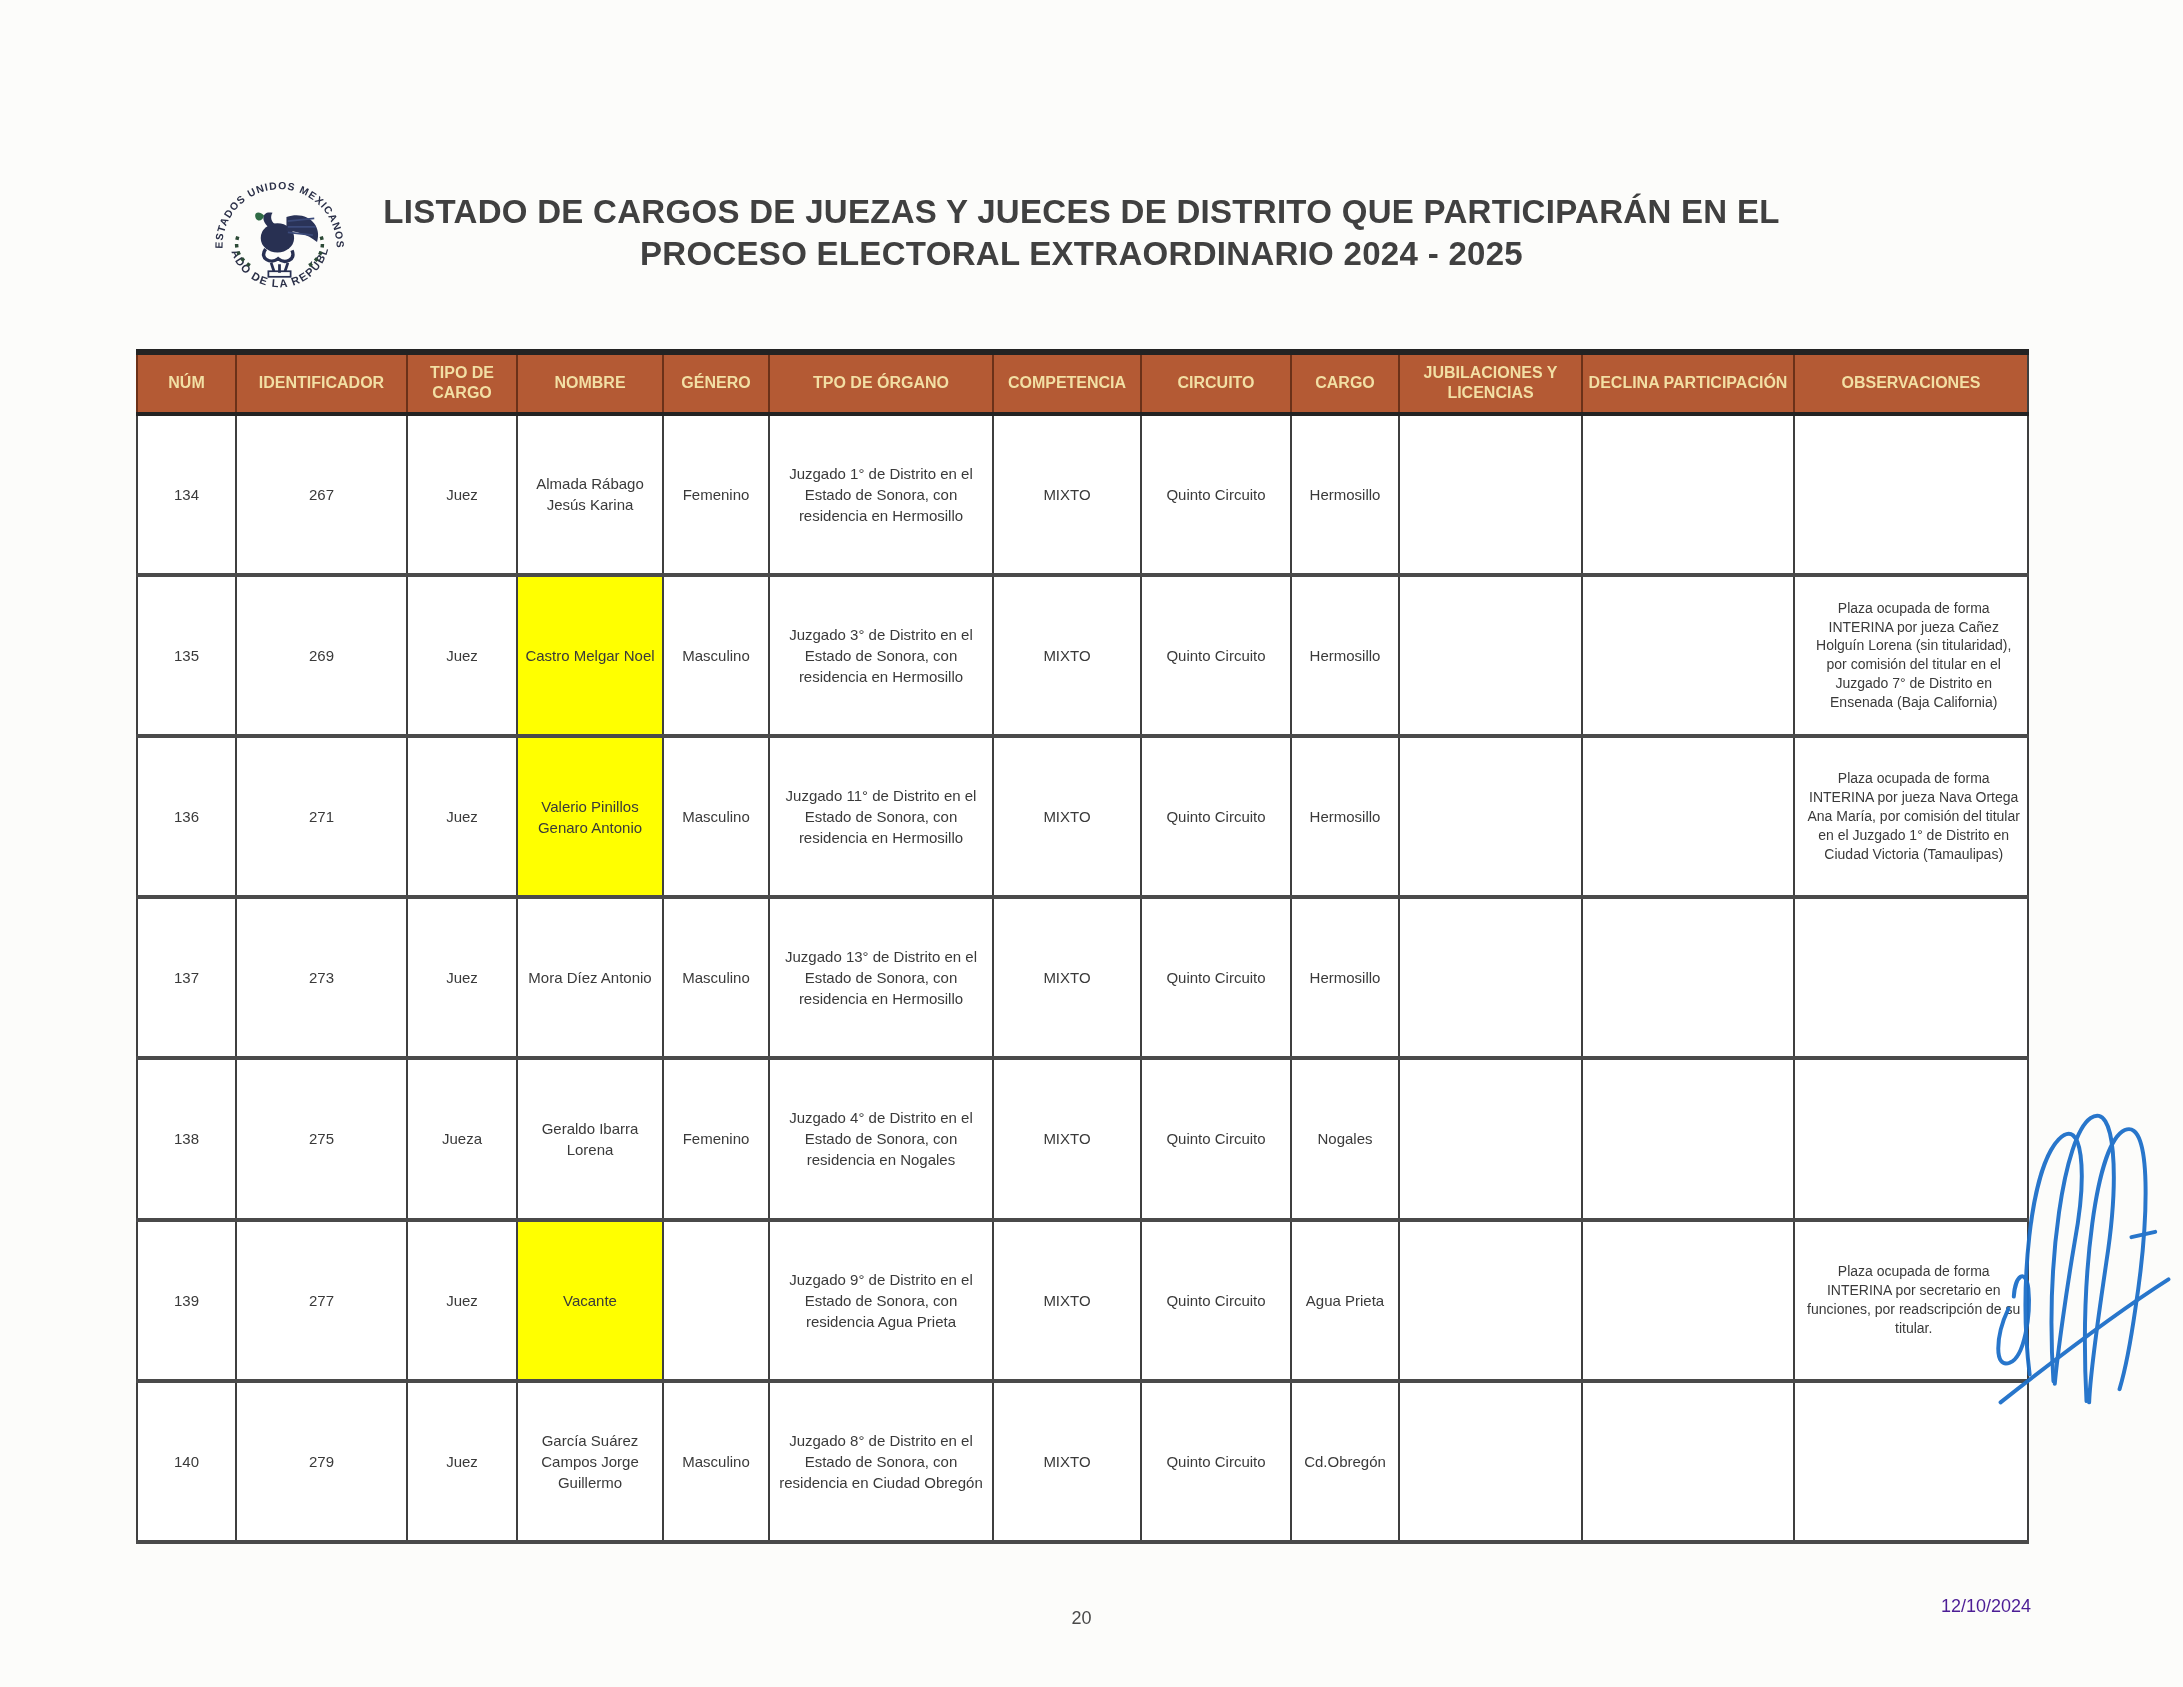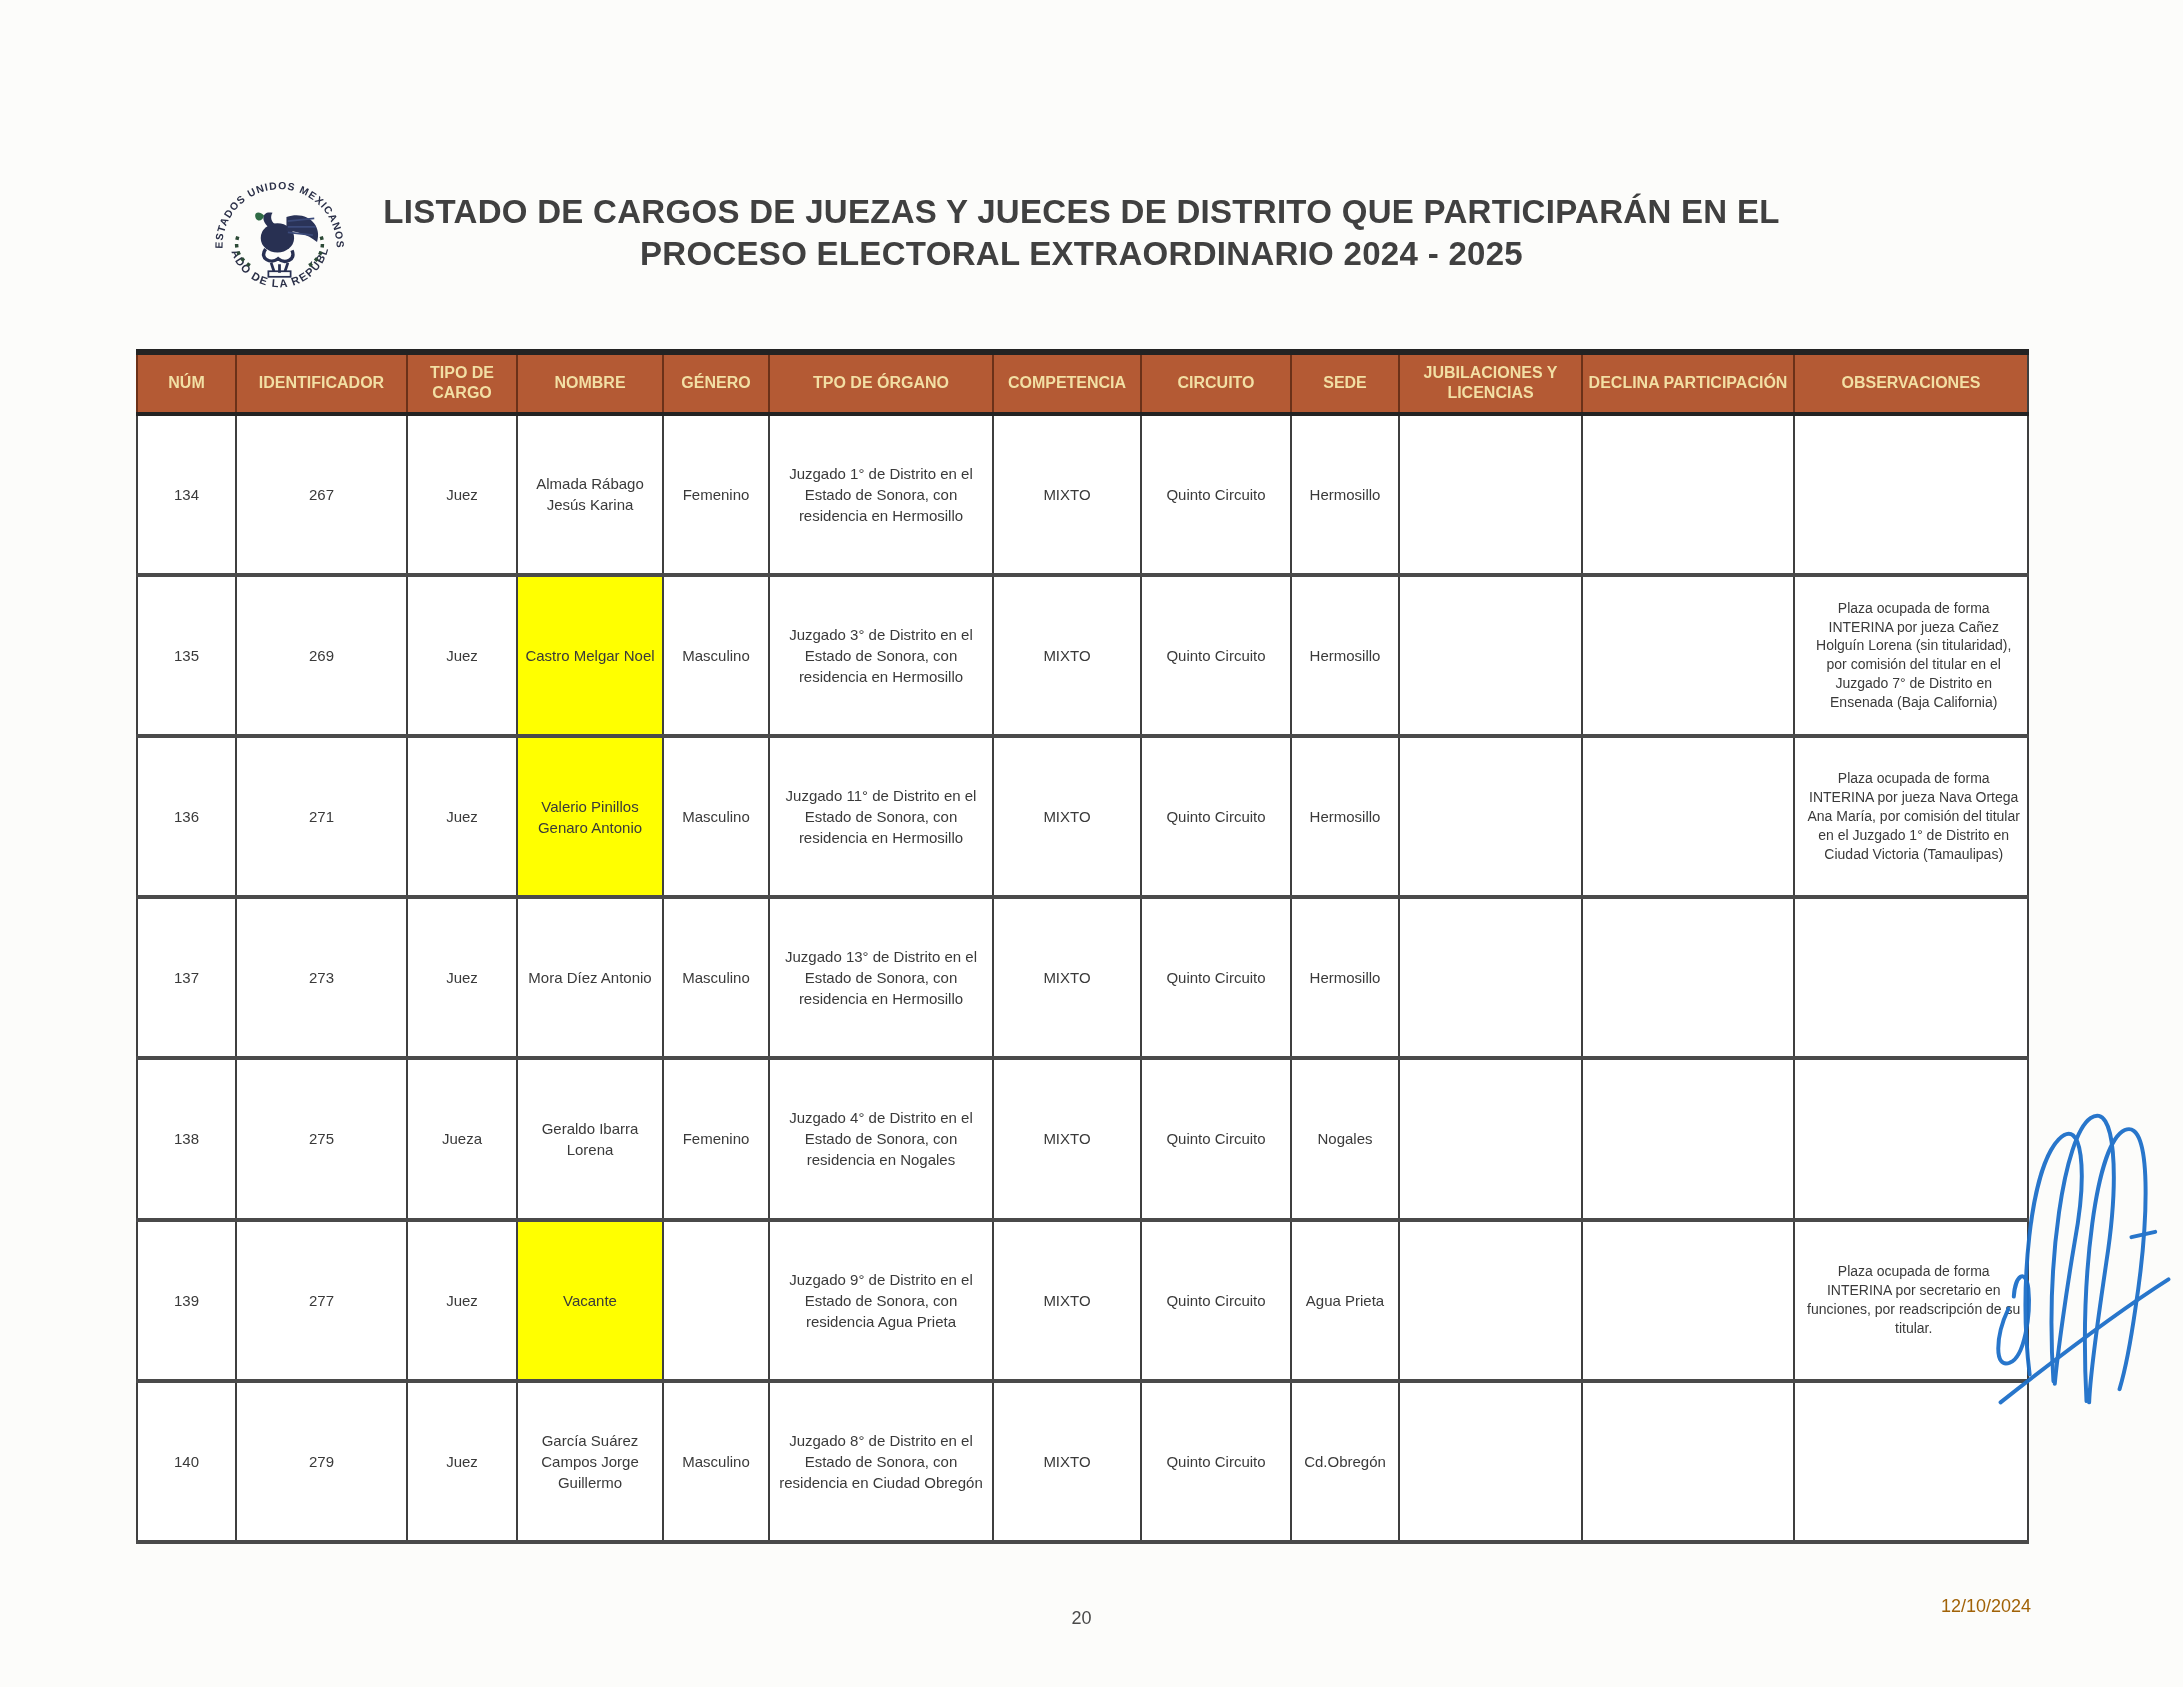--- a/index.html
+++ b/index.html
@@ -58,21 +58,21 @@
   }
   table.roster td.obs{font-size:14px;line-height:1.35;padding-left:12px;}
   table.roster td.hl{background:#ffff00;}
   
   .footer-page{
     position:absolute;left:136px;top:1600px;width:1891px;
     text-align:center;font-size:18px;color:#4a4a4a;margin-top:8px;
   }
   .footer-date{
     position:absolute;left:1826px;top:1596px;width:205px;
-    text-align:right;font-size:18px;color:#a16207;
+    text-align:right;font-size:18px;color:#4c1d95;
   }
   
   .signature{position:absolute;left:1990px;top:1090px;width:193px;height:326px;}
 </style>
 </head>
 <body>
 
 <div class="page">
 
   <div class="seal">
@@ -127,21 +127,21 @@
     <thead>
       <tr>
         <th>NÚM</th>
         <th>IDENTIFICADOR</th>
         <th>TIPO DE CARGO</th>
         <th>NOMBRE</th>
         <th>GÉNERO</th>
         <th>TPO DE ÓRGANO</th>
         <th>COMPETENCIA</th>
         <th>CIRCUITO</th>
-        <th>SEDE</th>
+        <th>CARGO</th>
         <th>JUBILACIONES Y LICENCIAS</th>
         <th>DECLINA PARTICIPACIÓN</th>
         <th>OBSERVACIONES</th>
       </tr>
     </thead>
     <tbody>
       <tr>
         <td>134</td>
         <td>267</td>
         <td>Juez</td>

